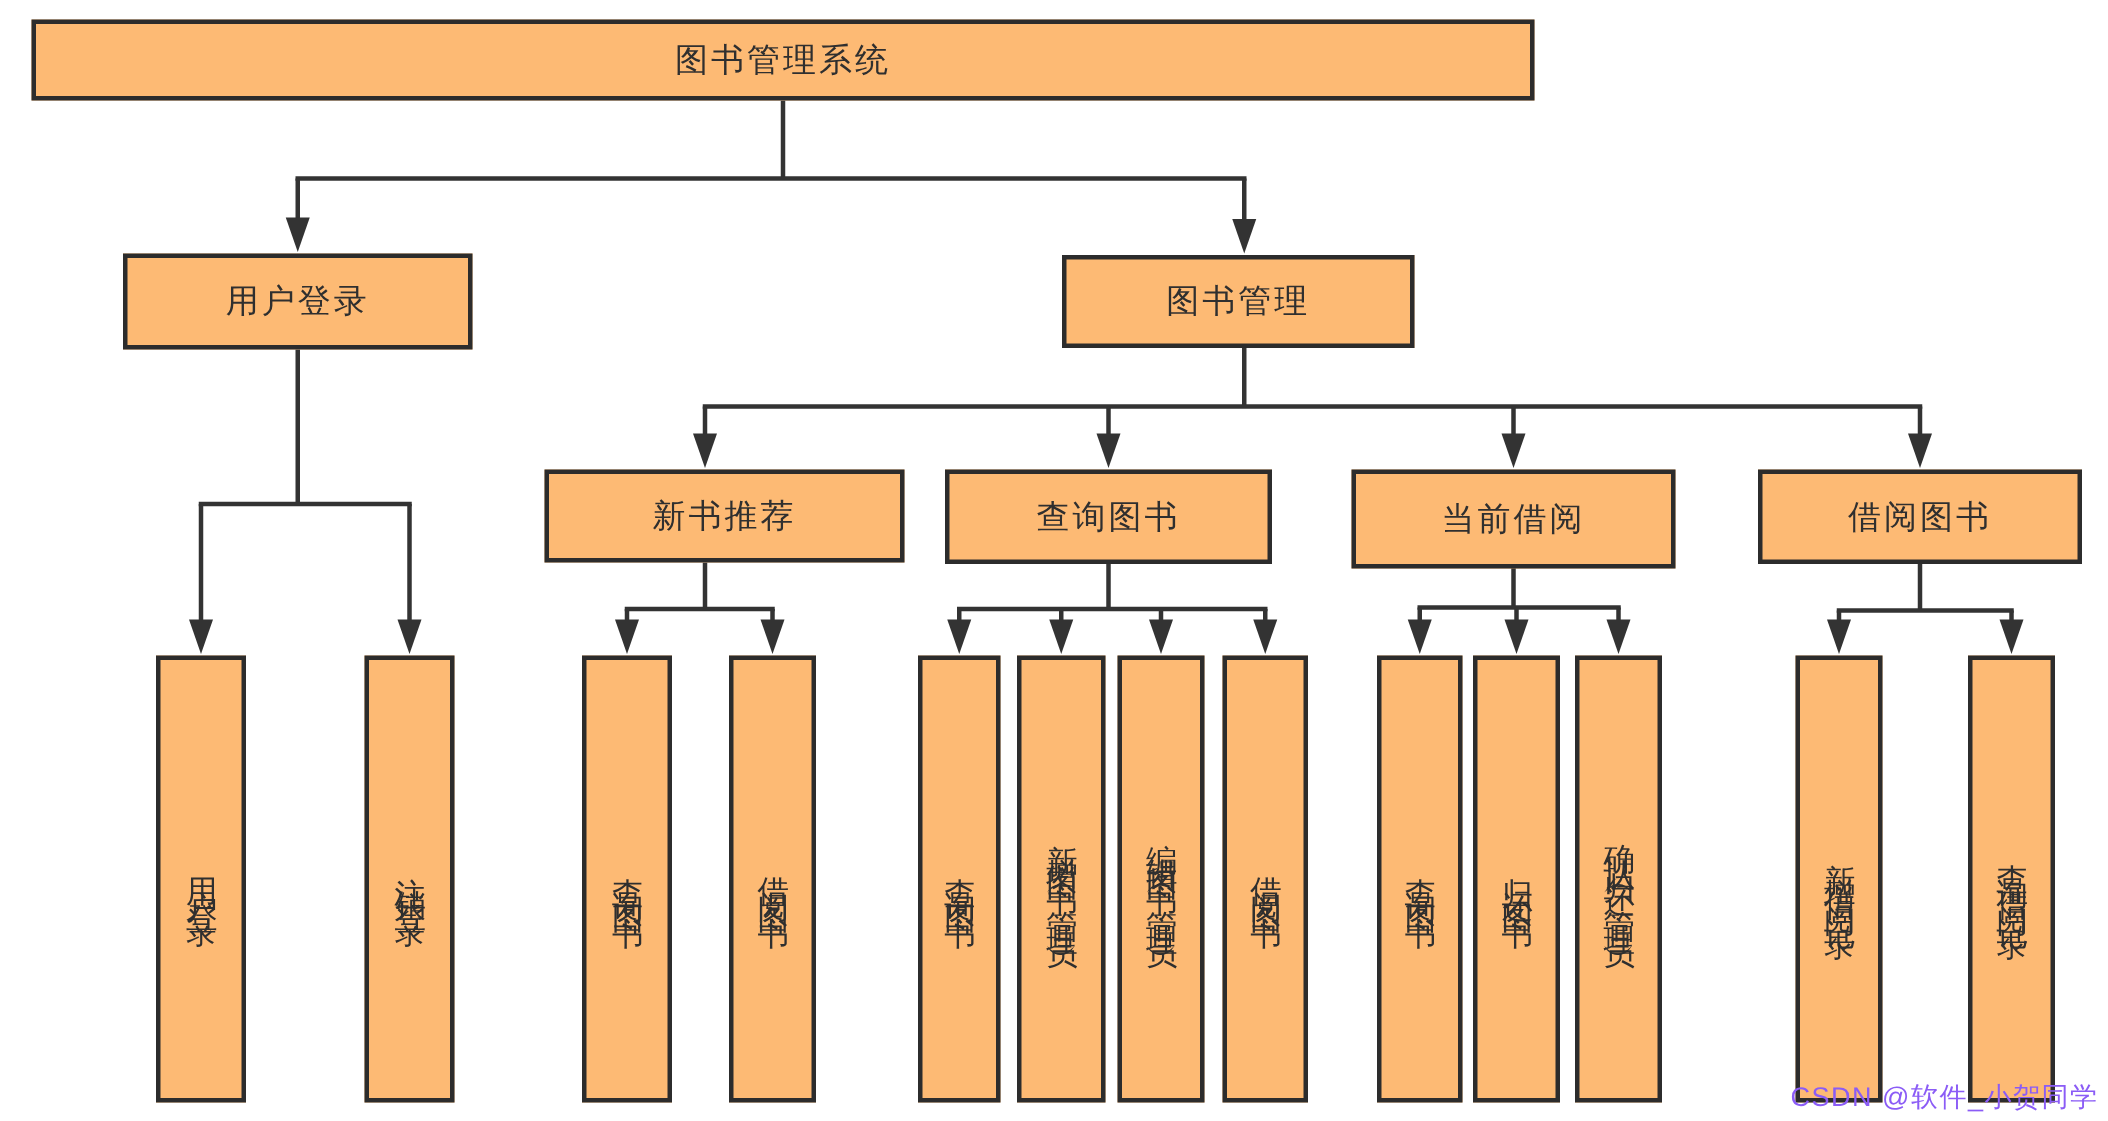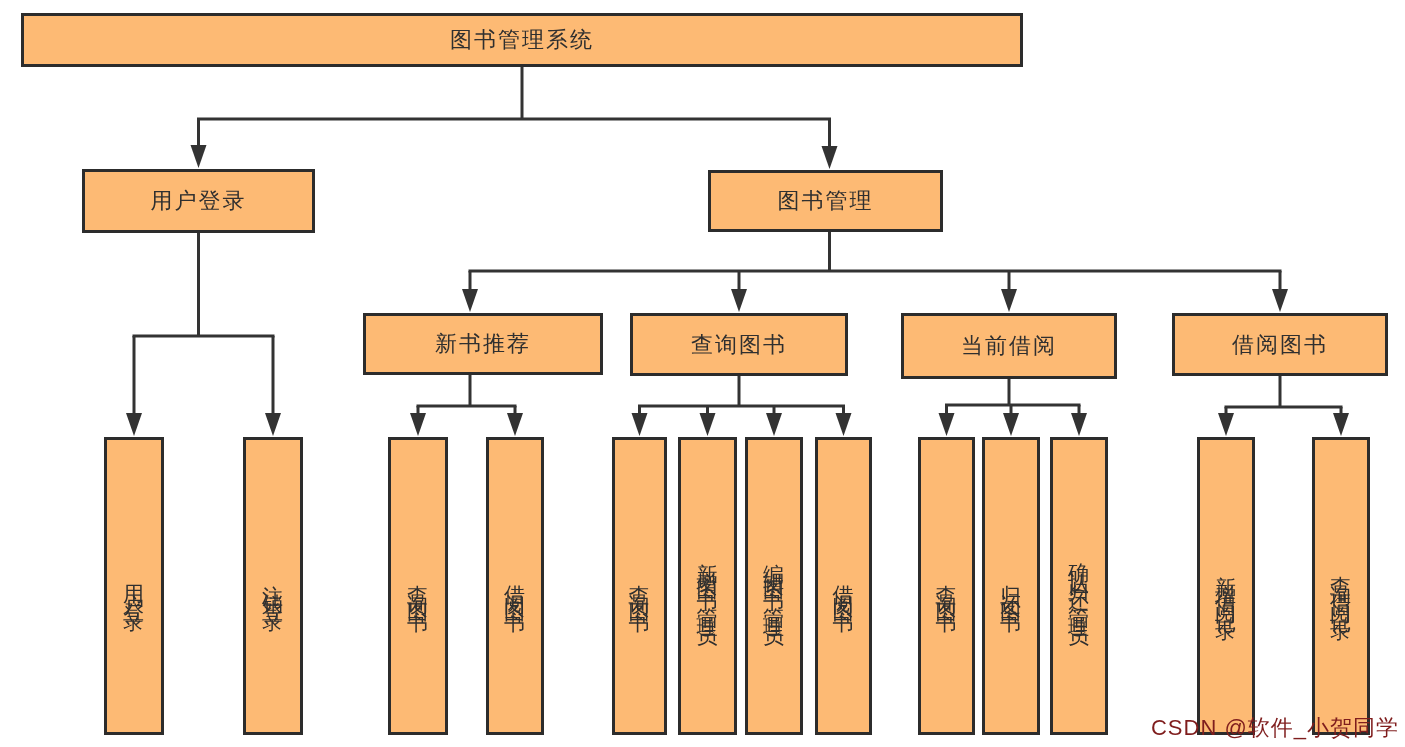--- a/index.html
+++ b/index.html
@@ -43,22 +43,22 @@
     text-orientation: mixed;
     font-size: 21px;
     letter-spacing: 9px;
     white-space: normal;
     line-height: 1;
   }
   #watermark {
     position: absolute;
     right: 6px;
     bottom: 4px;
-    font-size: 22px;
-    color: #7f1d1d;
+    font-size: 18px;
+    color: #8b5cf6;
     letter-spacing: 1px;
   }
 </style>
 </head>
 <body>
 
 <div id="canvas">
   <svg id="edges" xmlns="http://www.w3.org/2000/svg" viewBox="0 0 1405 747">
       <g>
         <line x1="522" y1="67" x2="522" y2="119" stroke="#333333" stroke-width="3"></line>

